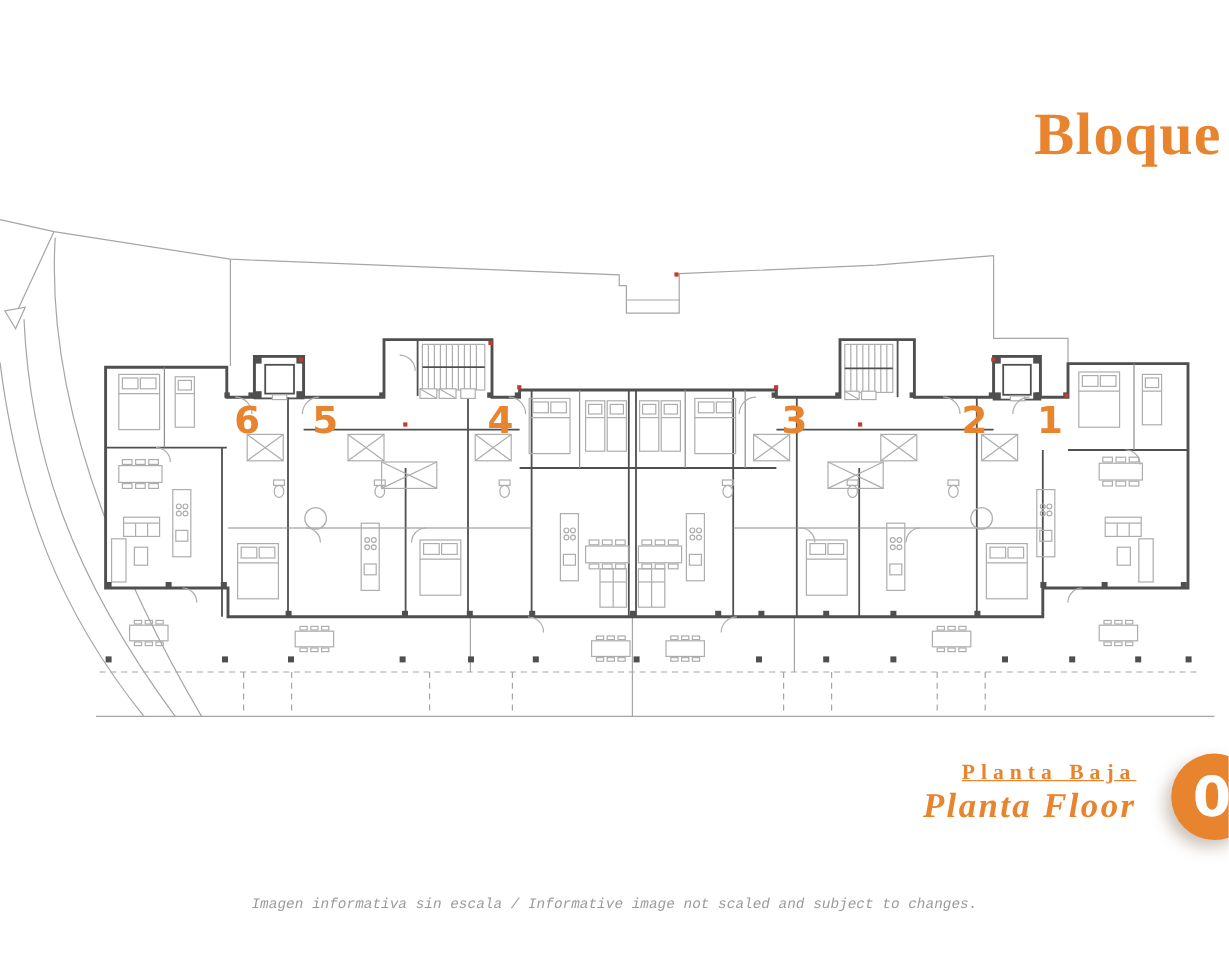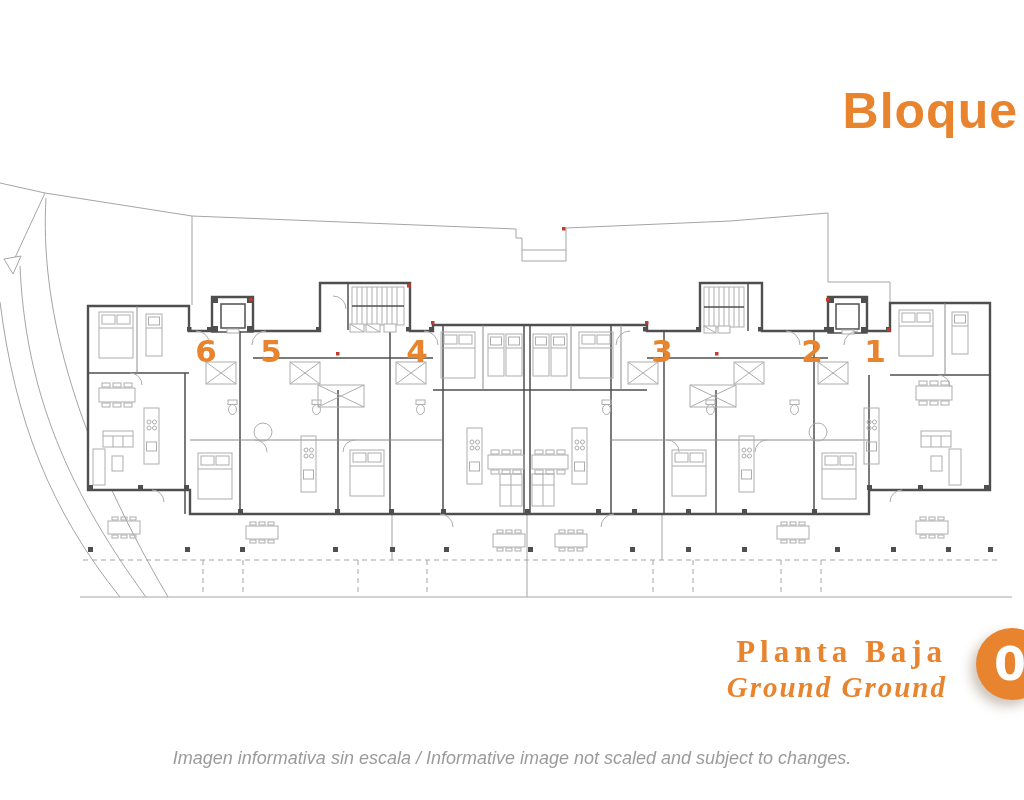--- a/index.html
+++ b/index.html
@@ -16,35 +16,35 @@
   .sd {stroke:var(--site-line);stroke-width:1;fill:none;stroke-dasharray:5 4;}
   .wx {stroke:var(--wall-dark);stroke-width:2.4;fill:#fff;}
   .w  {stroke:var(--wall-dark);stroke-width:1.5;fill:none;}
   .wl {stroke:var(--wall-light);stroke-width:1;fill:none;}
   .f  {stroke:var(--furniture);stroke-width:1;fill:none;}
   .ff {stroke:var(--furniture);stroke-width:1;fill:#fff;}
   .col{fill:var(--wall-dark);}
   .red{fill:var(--red-marker);}
 
   .block-title{position:absolute;top:86px;right:6px;color:var(--accent);
-    font-family:Liberation Sans, sans-serif;font-weight:bold;font-size:50px;line-height:1;letter-spacing:1px;}
+    font-family:Liberation Serif, serif;font-weight:bold;font-size:50px;line-height:1;letter-spacing:1px;}
   .unit-num{position:absolute;width:44px;top:333px;text-align:center;color:var(--accent);
     font-size:31px;font-weight:800;font-family:"DejaVu Sans",sans-serif;}
   .floor-label{position:absolute;right:77px;top:633px;text-align:right;color:var(--accent);
     font-family:"Liberation Serif",serif;font-weight:bold;}
-  .floor-label .es{font-size:31px;letter-spacing:5px;line-height:1.2;}
+  .floor-label .es{font-size:18px;letter-spacing:5px;line-height:1.2;text-decoration:underline;}
   .floor-label .en{font-size:29px;font-style:italic;letter-spacing:2px;line-height:1.2;}
   .badge{position:absolute;left:976px;top:628px;width:72px;height:72px;border-radius:50%;
     background:var(--accent);box-shadow:-5px 6px 12px rgba(110,80,55,.35);
     display:flex;align-items:center;justify-content:center;}
   .badge span{color:var(--badge-text);font-size:46px;font-weight:800;
     font-family:"DejaVu Sans",sans-serif;transform:translateX(-2px);}
   .disclaimer{position:absolute;left:0;right:0;top:746px;text-align:center;
-    color:var(--disclaimer-text);font-style:italic;font-size:18px;line-height:1.35;
-    font-family:Liberation Sans, sans-serif;}
+    color:var(--disclaimer-text);font-style:italic;font-size:12px;line-height:1.35;
+    font-family:Liberation Mono, monospace;}
 </style>
 </head>
 <body>
 
 <div class="canvas">
 
   <svg viewBox="0 0 1024 800">
     <defs>
       <g id="dbed">
           <rect x="0" y="0" width="34" height="46"></rect>
@@ -314,21 +314,21 @@
 
   <div class="unit-num" style="left:184px">6</div>
   <div class="unit-num" style="left:249px">5</div>
   <div class="unit-num" style="left:395px">4</div>
   <div class="unit-num" style="left:640px">3</div>
   <div class="unit-num" style="left:790px">2</div>
   <div class="unit-num" style="left:853px">1</div>
 
   <div class="floor-label">
     <div class="es">Planta Baja</div>
-    <div class="en">Ground Ground</div>
+    <div class="en">Planta Floor</div>
   </div>
 
   <div class="badge">
     <span>0</span>
   </div>
 
   <div class="disclaimer">
     <div>Imagen informativa sin escala /  Informative image not scaled and subject to changes.</div>
   </div>
 

